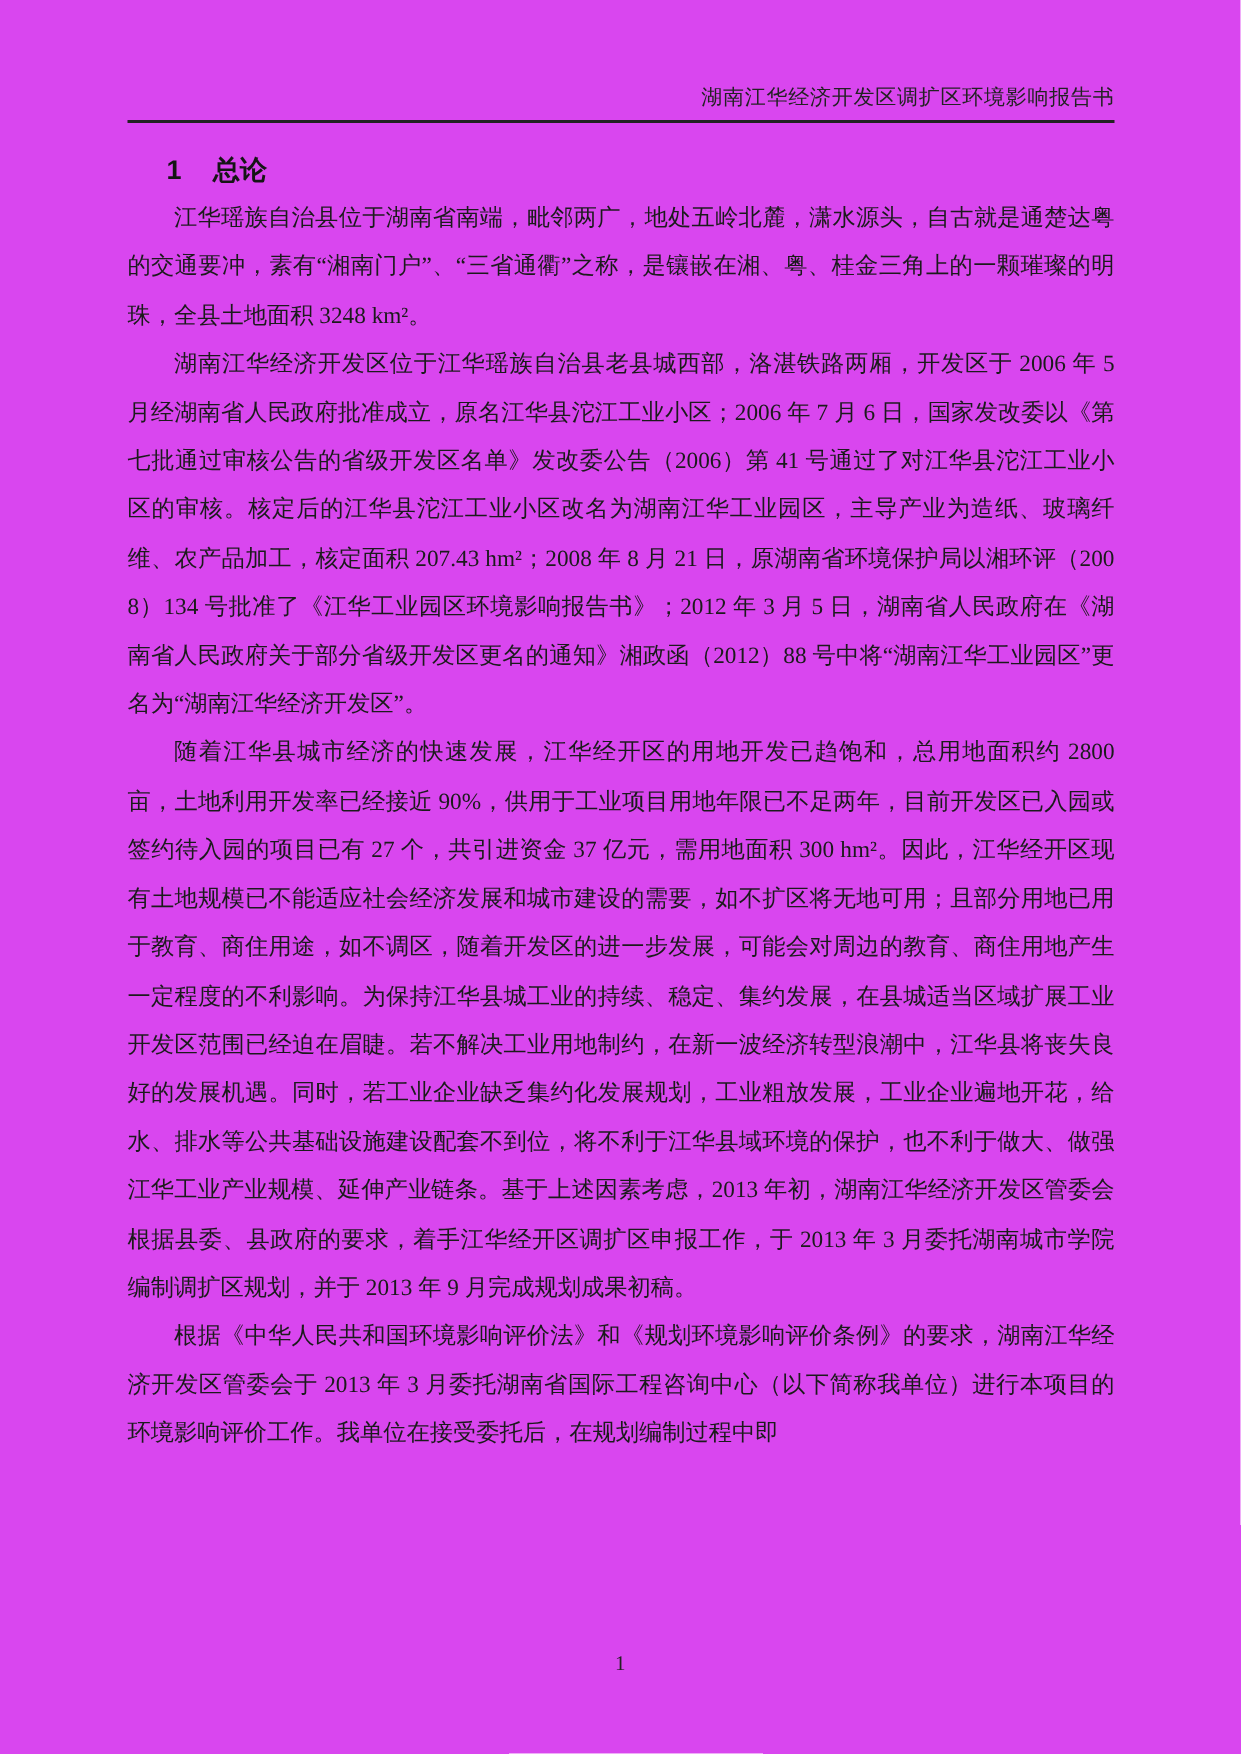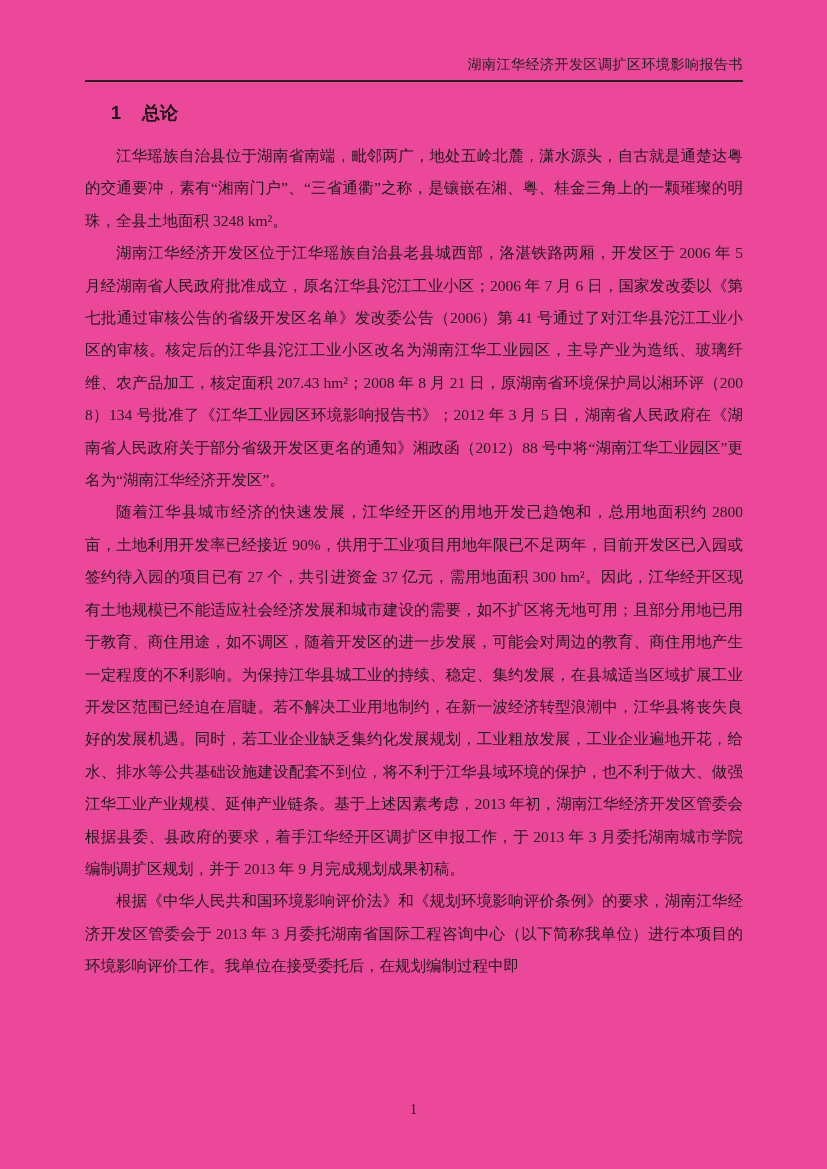--- a/index.html
+++ b/index.html
@@ -5,21 +5,21 @@
   html, body {
     margin: 0;
     padding: 0;
     background: #ffffff;
   }
   .page {
     position: relative;
     width: 827px;
     height: 1169px;
     margin: 0 auto;
-    background: #ec4899;
+    background: #d946ef;
     box-sizing: border-box;
     padding: 56px 84px 0 85px;
     color: #1a1a1a;
     font-family: "Liberation Serif", serif;
     overflow: hidden;
   }
   .running-header {
     display: flex;
     justify-content: flex-end;
     align-items: flex-end;
@@ -48,21 +48,21 @@
     margin: 13px 0 0 0;
     padding-left: 17px;
     font-family: "Liberation Sans", sans-serif;
     font-weight: bold;
     font-size: 17px;
     line-height: 22px;
     letter-spacing: 0.5px;
     color: #151515;
   }
   .body-text {
-    margin-top: 16px;
+    margin-top: 6px;
   }
   .body-text p {
     margin: 0;
     font-size: 15.5px;
     line-height: 32.4px;
     text-align: justify;
     text-justify: inter-ideograph;
     text-indent: 31px;
     color: #1b1b1b;
     word-break: break-all;

